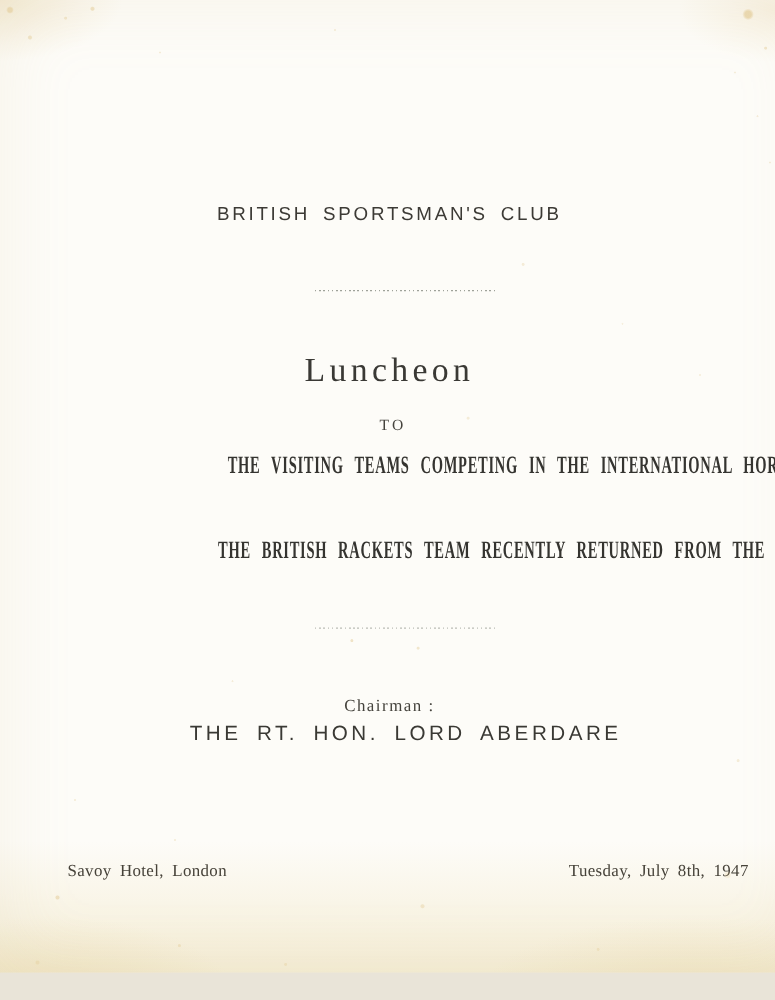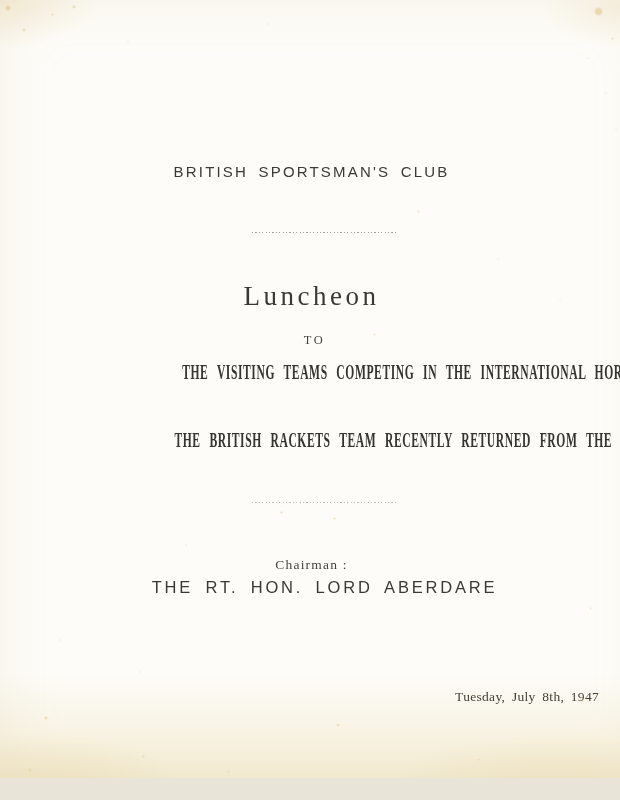--- a/index.html
+++ b/index.html
@@ -114,20 +114,21 @@
   <div class="abs condensed-line line-2">
     <span class="condensed">THE BRITISH RACKETS TEAM RECENTLY RETURNED FROM THE U.S.A.</span>
   </div>
 
   <div class="dotted divider-2"></div>
 
   <div class="abs chairman-label">Chairman :</div>
 
   <div class="abs chairman-name">THE RT. HON. LORD ABERDARE</div>
 
+  <div class="footer-text venue">Savoy Hotel, London</div>
 
   <div class="footer-text event-date">Tuesday, July 8th, 1947</div>
 
 <div class="foxing-spot" style="left: 5px; top: 5px; width: 6px; height: 6px; opacity: 0.5;"></div>
     <div class="foxing-spot" style="left: 22px; top: 28px; width: 4px; height: 4px; opacity: 0.4;"></div>
     <div class="foxing-spot" style="left: 50.5px; top: 12.5px; width: 3px; height: 3px; opacity: 0.35;"></div>
     <div class="foxing-spot" style="left: 72px; top: 5px; width: 4px; height: 4px; opacity: 0.45;"></div>
     <div class="foxing-spot" style="left: 127px; top: 41px; width: 2px; height: 2px; opacity: 0.3;"></div>
     <div class="foxing-spot" style="left: 267px; top: 23px; width: 2px; height: 2px; opacity: 0.25;"></div>
     <div class="foxing-spot" style="left: 593.5px; top: 6.5px; width: 9px; height: 9px; opacity: 0.6;"></div>

